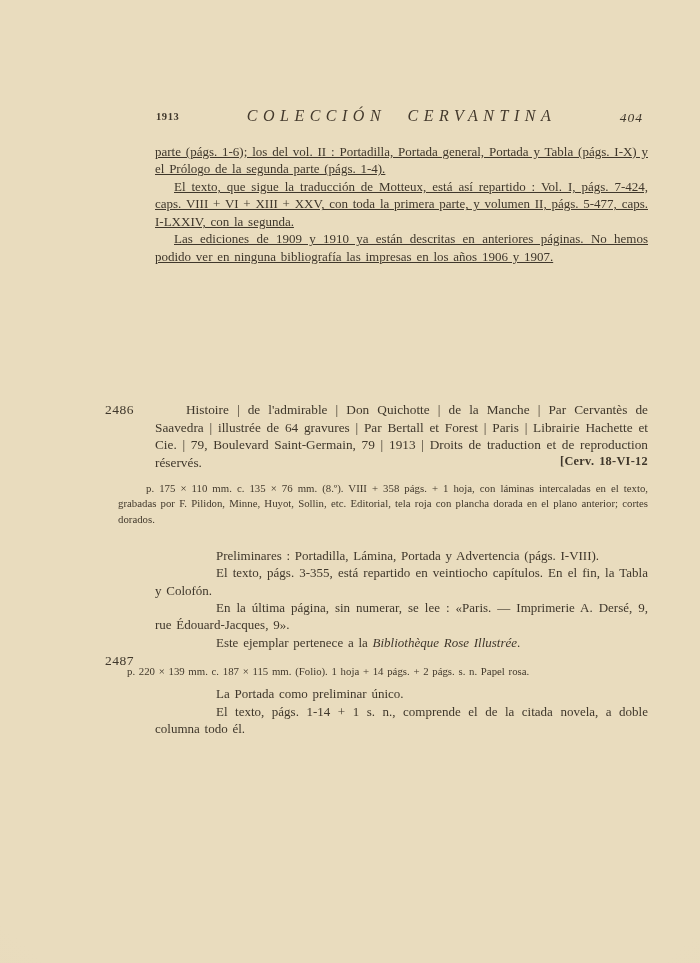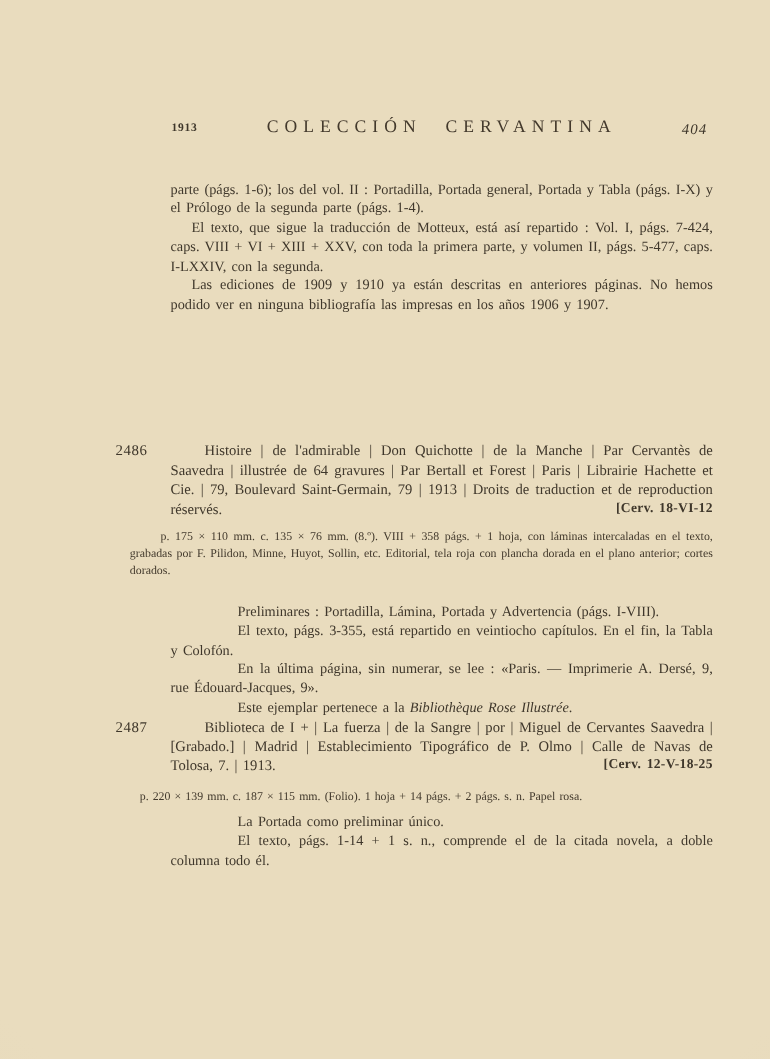--- a/index.html
+++ b/index.html
@@ -34,41 +34,42 @@
     font-size: 10.5px;
     font-weight: 700;
     letter-spacing: 0.6px;
   }
   .rh-title {
     position: absolute;
     left: 50%;
     top: 0;
     transform: translateX(-50%);
     white-space: nowrap;
+    font-style: italic;
     font-size: 16px;
     letter-spacing: 5.5px;
     word-spacing: 12px;
     color: #43392c;
   }
   .rh-folio {
     position: absolute;
     right: 5px;
     top: 3px;
     font-style: italic;
     font-size: 13.5px;
     letter-spacing: 1px;
     text-align: center;
   }
   
   .column {
     position: absolute;
     left: 155px;
     width: 493px;
   }
-  .sec-cont { top: 163px; }
+  .sec-cont { top: 143px; text-decoration: underline; }
   .sec-e1   { top: 401px; }
   .sec-e2   { top: 652px; }
 
   p { margin: 0; }
   .body {
     font-size: 13px;
     line-height: 17.45px;
     text-align: justify;
     text-indent: 19px;
     word-spacing: 1.5px;
@@ -154,24 +155,20 @@
     <div class="description">
       <p class="desc">Preliminares : Portadilla, Lámina, Portada y Advertencia (págs. I-VIII).</p>
       <p class="desc">El texto, págs. 3-355, está repartido en veintiocho capítulos. En el fin, la Tabla y Colofón.</p>
       <p class="desc">En la última página, sin numerar, se lee : «Paris. — Imprimerie A. Dersé, 9, rue Édouard-Jacques, 9».</p>
       <p class="desc"><span>Este ejemplar pertenece a la </span><em class="it">Bibliothèque Rose Illustrée</em><span>.</span></p>
     </div>
   </section>
 
   <section class="column entry sec-e2">
     <span class="entry-number">2487</span>
-    <p class="entry-title">
-      <span>Biblioteca de I + | La fuerza | de la Sangre | por | Miguel de Cervantes Saavedra | [Grabado.] | Madrid | Establecimiento Tipográfico de P. Olmo | Calle de Navas de Tolosa, 7. | 1913.</span>
-      <span class="shelf-ref">[Cerv. 12-V-18-25</span>
-    </p>
     <p class="collation">p. 220 × 139 mm. c. 187 × 115 mm. (Folio). 1 hoja + 14 págs. + 2 págs. s. n. Papel rosa.</p>
     <div class="description">
       <p class="desc">La Portada como preliminar único.</p>
       <p class="desc">El texto, págs. 1-14 + 1 s. n., comprende el de la citada novela, a doble columna todo él.</p>
     </div>
   </section>
 
 </div>
 
 </body></html>

